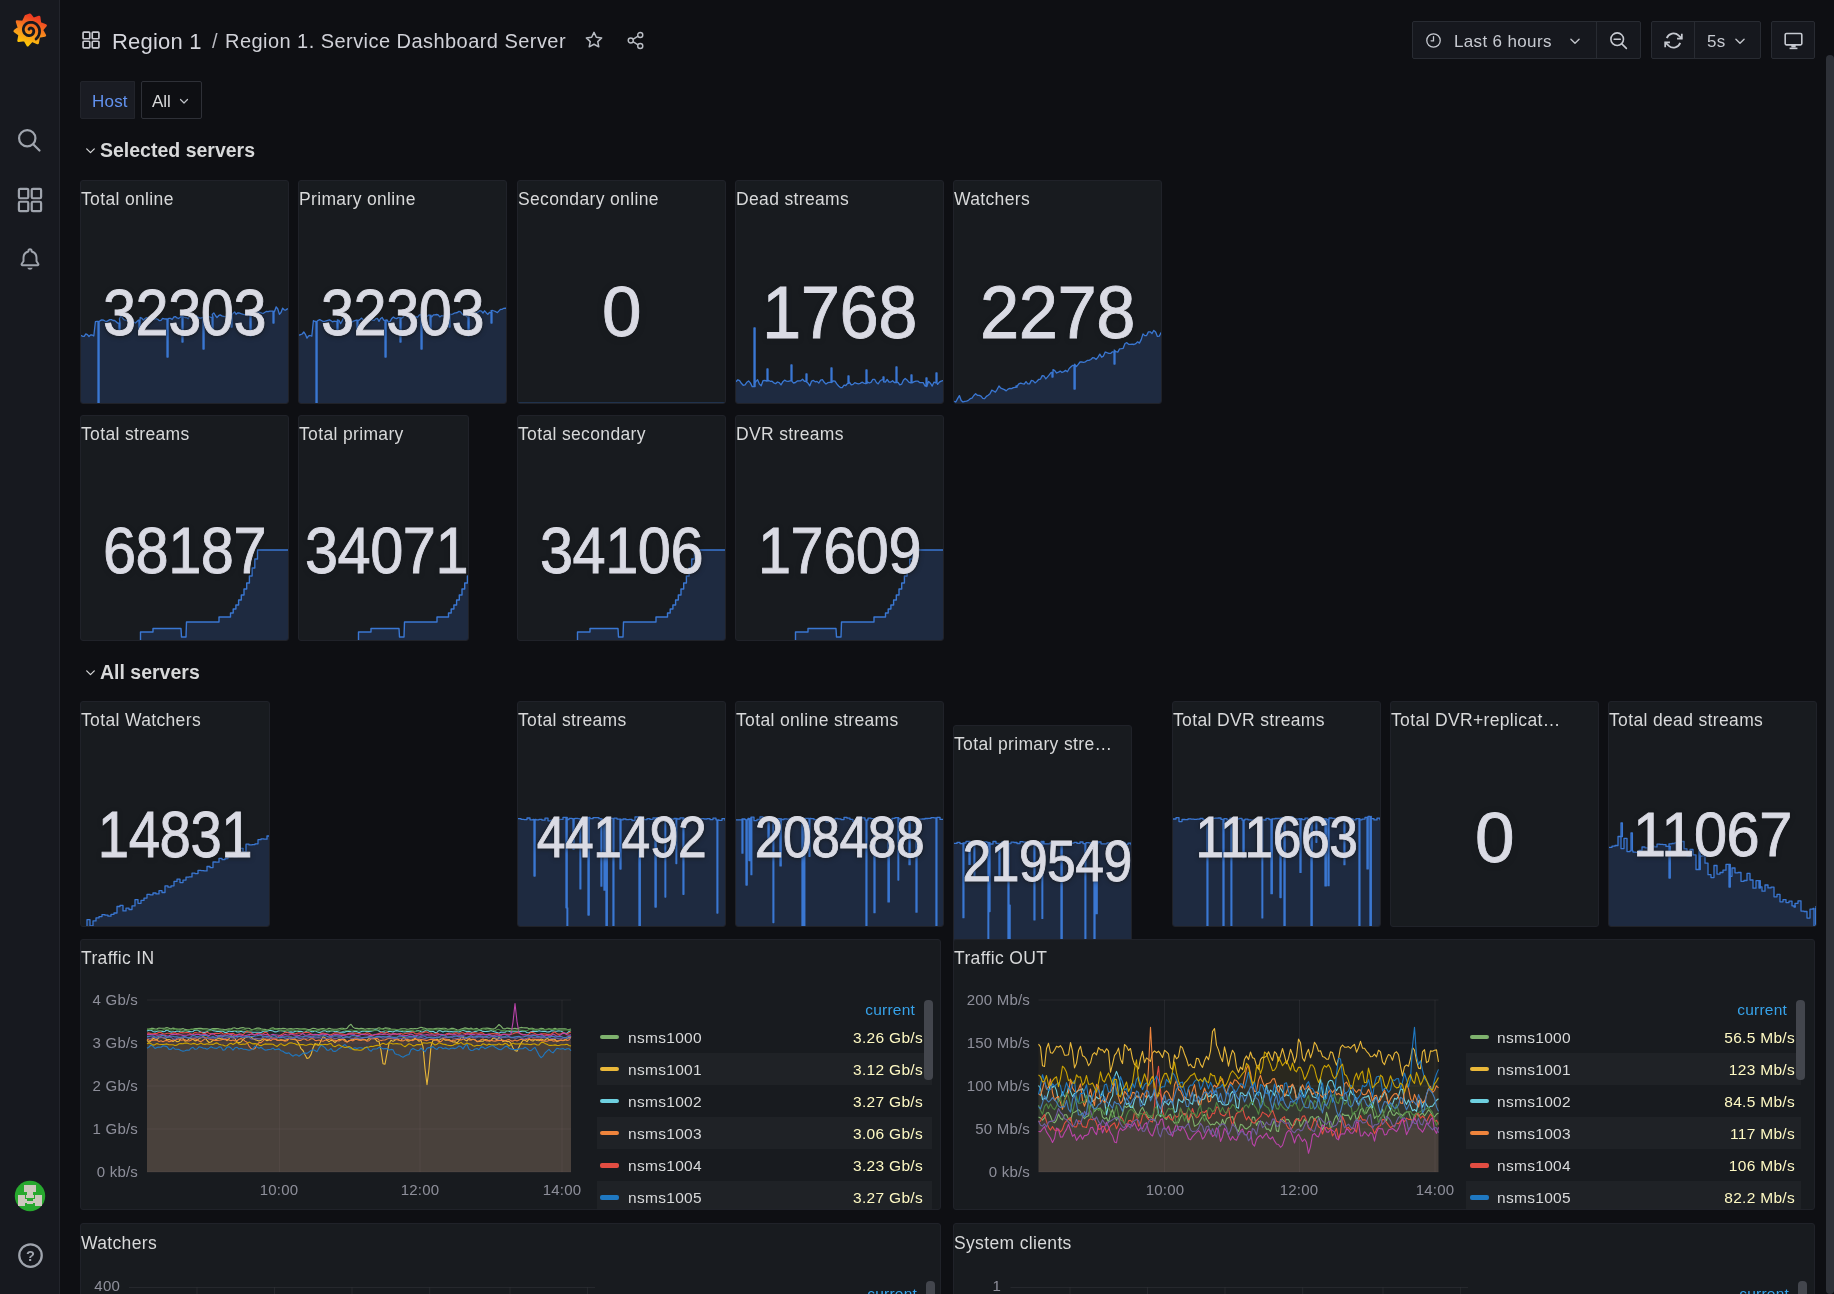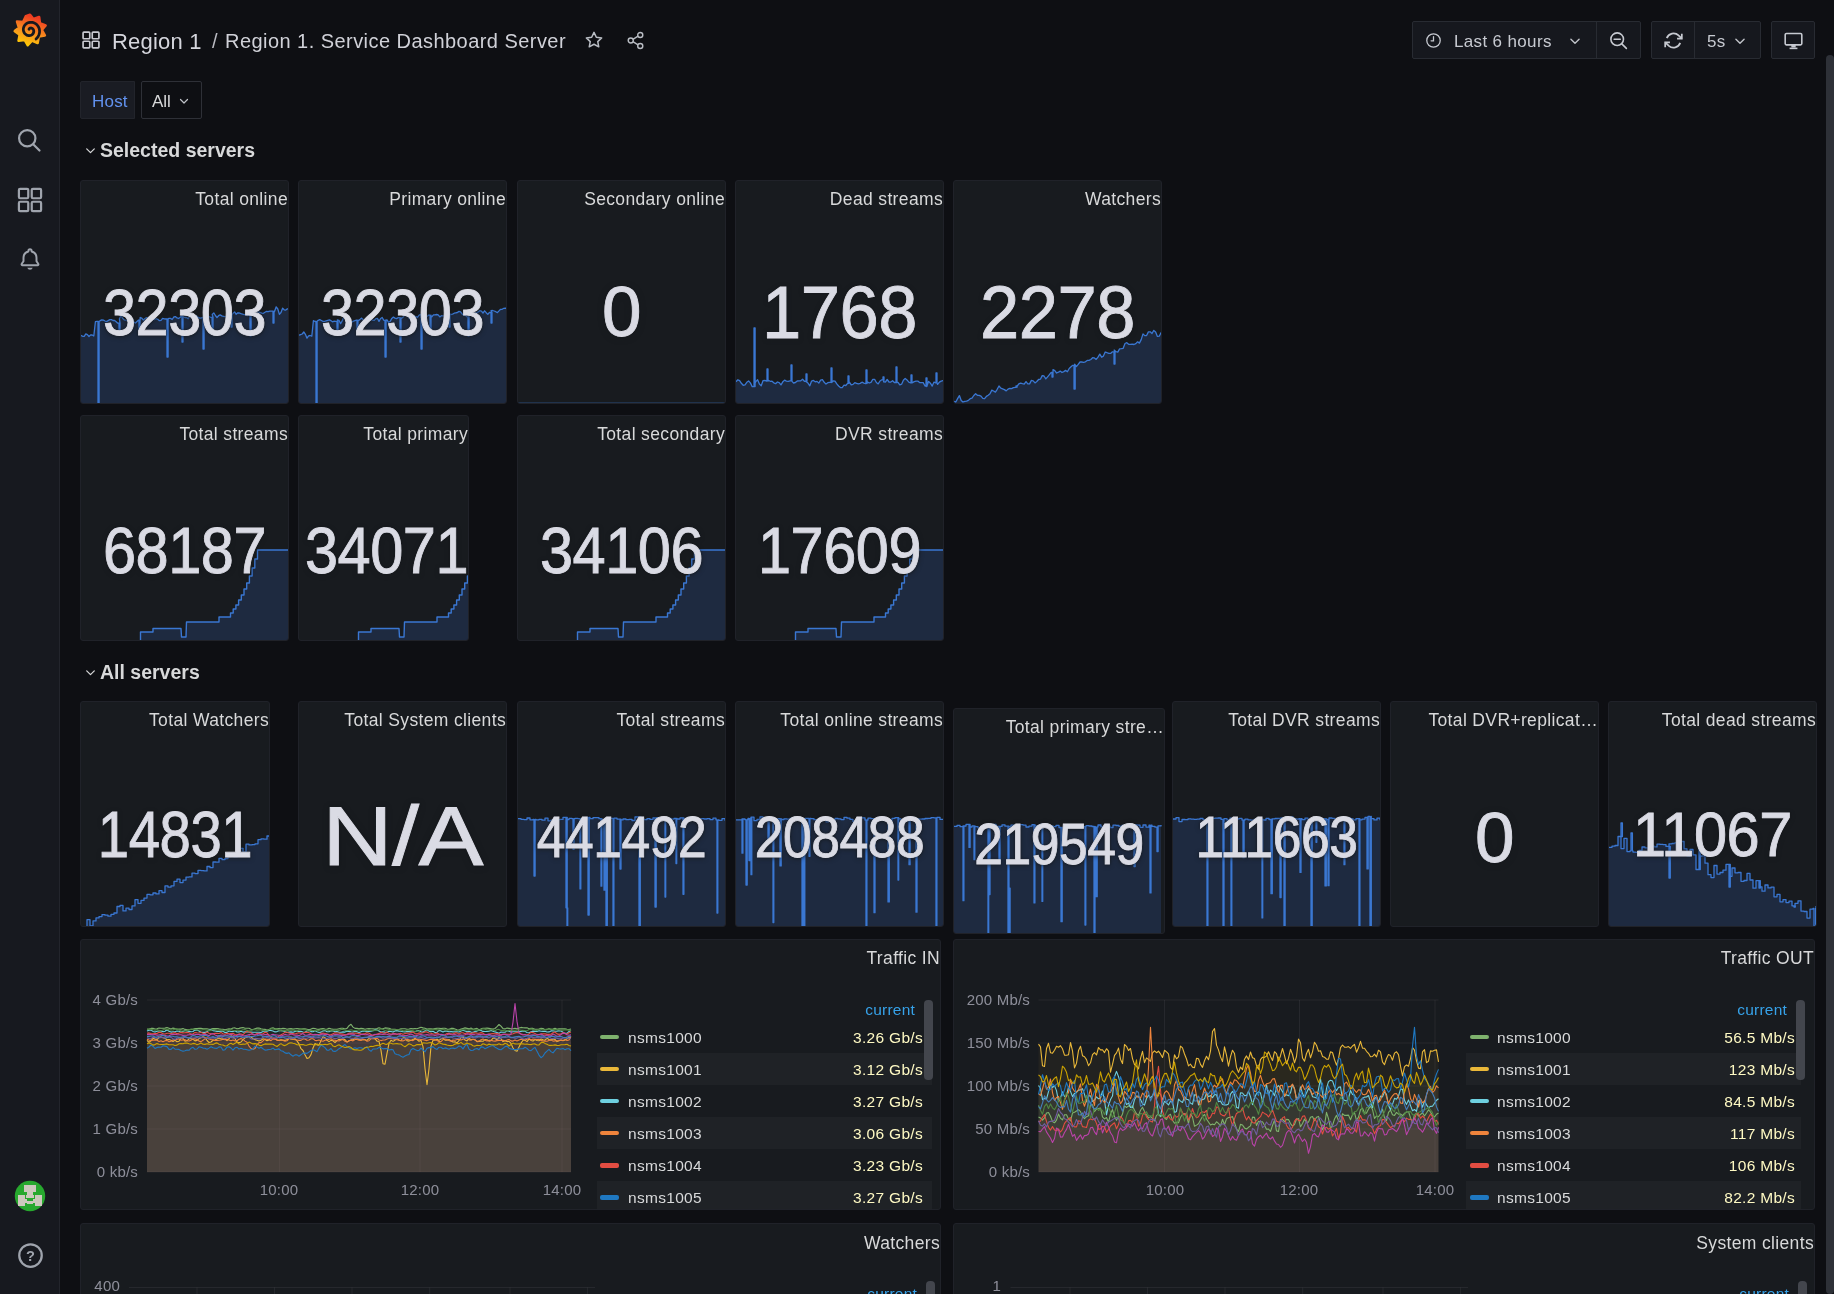--- a/index.html
+++ b/index.html
@@ -1,18 +1,18 @@
 <!DOCTYPE html>
 <html><head><meta charset="utf-8"><style>
 * { margin:0; padding:0; box-sizing:border-box; }
 body { width:1834px; height:1294px; overflow:hidden; background:#0e0f13;
   font-family:"Liberation Sans", sans-serif; -webkit-font-smoothing:antialiased; }
 #page { position:relative; width:1834px; height:1294px; }
 .panel { position:absolute; background:#181b1f; border:1px solid #202229; border-radius:3px; overflow:hidden; }
-.ptitle { position:absolute; left:0; right:0; text-align:right; color:#d8d9da; font-weight:500; line-height:1; letter-spacing:0.35px; white-space:nowrap; }
+.ptitle { position:absolute; left:0; right:0; text-align:left; color:#d8d9da; font-weight:500; line-height:1; letter-spacing:0.35px; white-space:nowrap; }
 .pval { position:absolute; left:0; right:0; text-align:center; color:#dadbe4; font-weight:400; line-height:1; letter-spacing:-0.5px; -webkit-text-stroke:0.9px #dadbe4; text-shadow:0 0 2px rgba(24,27,31,0.9), 0 1px 6px rgba(24,27,31,0.95); }
 .axlbl { position:absolute; color:rgba(204,204,220,0.65); font-size:15px; line-height:1; letter-spacing:0.2px; }
 .leglbl { position:absolute; color:#d8d9da; font-size:15.5px; line-height:1; letter-spacing:0.3px; }
 .legval { position:absolute; color:#fef9c3; font-size:15.5px; line-height:1; text-align:right; letter-spacing:0.3px; }
 .zebra { position:absolute; background:rgba(204,204,220,0.045); }
 .dash { position:absolute; width:19px; height:4.5px; border-radius:2px; }
 .cur { position:absolute; color:#36a2e9; font-weight:400; font-size:15.5px; line-height:1; text-align:right; letter-spacing:0.2px; }
 .secthead { position:absolute; color:#d8d9da; font-weight:700; font-size:19.5px; line-height:1; }
 </style></head><body>
 <div id="page">
@@ -198,42 +198,37 @@
       <div class="pval" style="top:103.2px;font-size:64px;transform:scaleX(0.93)">17609</div>
     </div>
 <div class="panel" style="left:80px;top:701px;width:190px;height:226px">
       <svg width="209" height="226" viewBox="0 0 209 226" style="position:absolute;left:0;top:0">
         <path d="M 0.0,226 L 0.0,224.8 L 3.0,224.8 L 3.0,226.0 L 6.0,226.0 L 6.0,217.7 L 9.0,217.7 L 9.0,224.0 L 12.0,224.0 L 12.0,218.9 L 15.0,218.9 L 15.0,215.9 L 18.0,215.9 L 18.0,214.6 L 21.0,214.6 L 21.0,212.7 L 24.0,212.7 L 24.0,213.2 L 27.0,213.2 L 27.0,214.2 L 30.0,214.2 L 30.0,212.3 L 33.0,212.3 L 33.0,211.0 L 36.0,211.0 L 36.0,204.5 L 39.0,204.5 L 39.0,203.4 L 42.0,203.4 L 42.0,208.9 L 45.0,208.9 L 45.0,206.2 L 48.0,206.2 L 48.0,207.5 L 51.0,207.5 L 51.0,203.9 L 54.0,203.9 L 54.0,197.6 L 57.0,197.6 L 57.0,201.3 L 60.0,201.3 L 60.0,198.4 L 63.0,198.4 L 63.0,196.1 L 66.0,196.1 L 66.0,192.4 L 69.0,192.4 L 69.0,192.8 L 72.0,192.8 L 72.0,191.0 L 75.0,191.0 L 75.0,191.9 L 78.0,191.9 L 78.0,188.7 L 81.0,188.7 L 81.0,190.5 L 84.0,190.5 L 84.0,183.9 L 87.0,183.9 L 87.0,185.2 L 90.0,185.2 L 90.0,183.8 L 93.0,183.8 L 93.0,179.4 L 96.0,179.4 L 96.0,177.2 L 99.0,177.2 L 99.0,180.6 L 102.0,180.6 L 102.0,178.1 L 105.0,178.1 L 105.0,175.1 L 108.0,175.1 L 108.0,174.9 L 111.0,174.9 L 111.0,171.1 L 114.0,171.1 L 114.0,171.6 L 117.0,171.6 L 117.0,168.3 L 120.0,168.3 L 120.0,168.6 L 123.0,168.6 L 123.0,168.9 L 126.0,168.9 L 126.0,164.5 L 129.0,164.5 L 129.0,165.6 L 132.0,165.6 L 132.0,160.0 L 135.0,160.0 L 135.0,160.2 L 138.0,160.2 L 138.0,156.3 L 141.0,156.3 L 141.0,157.6 L 144.0,157.6 L 144.0,156.5 L 147.0,156.5 L 147.0,154.5 L 150.0,154.5 L 150.0,152.8 L 153.0,152.8 L 153.0,154.9 L 156.0,154.9 L 156.0,153.6 L 159.0,153.6 L 159.0,146.3 L 162.0,146.3 L 162.0,150.1 L 165.0,150.1 L 165.0,142.2 L 168.0,142.2 L 168.0,142.9 L 171.0,142.9 L 171.0,142.6 L 174.0,142.6 L 174.0,141.8 L 177.0,141.8 L 177.0,137.7 L 180.0,137.7 L 180.0,136.9 L 183.0,136.9 L 183.0,137.2 L 186.0,137.2 L 186.0,134.0 L 189.0,134.0 L 189.0,132.6 L 192.0,132.6 L 192.0,134.0 L 195.0,134.0 L 195.0,133.1 L 198.0,133.1 L 198.0,129.4 L 201.0,129.4 L 201.0,128.1 L 204.0,128.1 L 204.0,135.0 L 207.0,135.0 L 207.0,158.0 L 207.0,226 Z" fill="#3d71d9" fill-opacity="0.18"></path>
         <polyline points="0.0,224.8 3.0,224.8 3.0,226.0 6.0,226.0 6.0,217.7 9.0,217.7 9.0,224.0 12.0,224.0 12.0,218.9 15.0,218.9 15.0,215.9 18.0,215.9 18.0,214.6 21.0,214.6 21.0,212.7 24.0,212.7 24.0,213.2 27.0,213.2 27.0,214.2 30.0,214.2 30.0,212.3 33.0,212.3 33.0,211.0 36.0,211.0 36.0,204.5 39.0,204.5 39.0,203.4 42.0,203.4 42.0,208.9 45.0,208.9 45.0,206.2 48.0,206.2 48.0,207.5 51.0,207.5 51.0,203.9 54.0,203.9 54.0,197.6 57.0,197.6 57.0,201.3 60.0,201.3 60.0,198.4 63.0,198.4 63.0,196.1 66.0,196.1 66.0,192.4 69.0,192.4 69.0,192.8 72.0,192.8 72.0,191.0 75.0,191.0 75.0,191.9 78.0,191.9 78.0,188.7 81.0,188.7 81.0,190.5 84.0,190.5 84.0,183.9 87.0,183.9 87.0,185.2 90.0,185.2 90.0,183.8 93.0,183.8 93.0,179.4 96.0,179.4 96.0,177.2 99.0,177.2 99.0,180.6 102.0,180.6 102.0,178.1 105.0,178.1 105.0,175.1 108.0,175.1 108.0,174.9 111.0,174.9 111.0,171.1 114.0,171.1 114.0,171.6 117.0,171.6 117.0,168.3 120.0,168.3 120.0,168.6 123.0,168.6 123.0,168.9 126.0,168.9 126.0,164.5 129.0,164.5 129.0,165.6 132.0,165.6 132.0,160.0 135.0,160.0 135.0,160.2 138.0,160.2 138.0,156.3 141.0,156.3 141.0,157.6 144.0,157.6 144.0,156.5 147.0,156.5 147.0,154.5 150.0,154.5 150.0,152.8 153.0,152.8 153.0,154.9 156.0,154.9 156.0,153.6 159.0,153.6 159.0,146.3 162.0,146.3 162.0,150.1 165.0,150.1 165.0,142.2 168.0,142.2 168.0,142.9 171.0,142.9 171.0,142.6 174.0,142.6 174.0,141.8 177.0,141.8 177.0,137.7 180.0,137.7 180.0,136.9 183.0,136.9 183.0,137.2 186.0,137.2 186.0,134.0 189.0,134.0 189.0,132.6 192.0,132.6 192.0,134.0 195.0,134.0 195.0,133.1 198.0,133.1 198.0,129.4 201.0,129.4 201.0,128.1 204.0,128.1 204.0,135.0 207.0,135.0 207.0,158.0" fill="none" stroke="#3a77d2" stroke-width="1.3" stroke-linejoin="round"></polyline>
       </svg>
       <div class="ptitle" style="top:10.1px;font-size:17.5px">Total Watchers</div>
       <div class="pval" style="top:101.2px;font-size:64px;transform:scaleX(0.88)">14831</div>
     </div>
-<div class="panel" style="left:298px;top:701px;width:209px;height:226px">
-      <svg width="209" height="226" viewBox="0 0 209 226" style="position:absolute;left:0;top:0"></svg>
-      <div class="ptitle" style="top:10.1px;font-size:17.5px">Total System clients</div>
-      <div class="pval" style="top:91.6px;font-size:84px;transform:scaleX(1.16)">N/A</div>
-    </div>
 <div class="panel" style="left:517px;top:701px;width:209px;height:226px">
       <svg width="209" height="226" viewBox="0 0 209 226" style="position:absolute;left:0;top:0">
         <path d="M 0.0,226 L 0.0,116.6 L 3.0,116.6 L 3.0,117.3 L 6.0,117.3 L 6.0,117.6 L 9.0,117.6 L 9.0,116.0 L 12.0,116.0 L 12.0,117.8 L 15.0,117.8 L 15.0,117.3 L 16.0,117.3 L 16.0,174.0 L 17.1,174.0 L 17.1,117.3 L 18.0,117.3 L 18.0,117.8 L 21.0,117.8 L 21.0,117.3 L 24.0,117.3 L 24.0,118.2 L 27.0,118.2 L 27.0,116.1 L 30.0,116.1 L 30.0,118.8 L 33.0,118.8 L 33.0,118.2 L 36.0,118.2 L 36.0,116.4 L 39.0,116.4 L 39.0,117.7 L 42.0,117.7 L 42.0,117.4 L 45.0,117.4 L 45.0,115.3 L 48.0,115.3 L 48.0,205.8 L 49.0,205.8 L 49.0,225.0 L 49.7,225.0 L 49.7,205.8 L 49.2,205.8 L 49.2,115.3 L 48.0,115.3 L 48.0,117.6 L 51.0,117.6 L 51.0,116.4 L 54.0,116.4 L 54.0,116.7 L 55.0,116.7 L 55.0,147.3 L 56.1,147.3 L 56.1,116.7 L 57.0,116.7 L 57.0,116.4 L 60.0,116.4 L 60.0,116.6 L 62.0,116.6 L 62.0,186.9 L 62.8,186.9 L 62.8,116.6 L 63.0,116.6 L 63.0,117.1 L 66.0,117.1 L 66.0,117.1 L 69.0,117.1 L 69.0,115.4 L 70.0,115.4 L 70.0,213.1 L 71.2,213.1 L 71.2,115.4 L 72.0,115.4 L 72.0,116.7 L 75.0,116.7 L 75.0,115.7 L 78.0,115.7 L 78.0,115.7 L 81.0,115.7 L 81.0,116.7 L 83.0,116.7 L 83.0,184.2 L 83.8,184.2 L 83.8,116.7 L 84.0,116.7 L 84.0,117.9 L 86.0,117.9 L 86.0,188.2 L 87.3,188.2 L 87.3,117.9 L 87.0,117.9 L 87.0,117.6 L 88.0,117.6 L 88.0,225.0 L 89.3,225.0 L 89.3,117.6 L 90.0,117.6 L 90.0,116.4 L 93.0,116.4 L 93.0,116.3 L 95.0,116.3 L 95.0,225.0 L 95.9,225.0 L 95.9,116.3 L 96.0,116.3 L 96.0,116.2 L 99.0,116.2 L 99.0,117.1 L 102.0,117.1 L 102.0,167.0 L 103.0,167.0 L 103.0,117.1 L 102.0,117.1 L 102.0,117.9 L 105.0,117.9 L 105.0,117.0 L 108.0,117.0 L 108.0,117.7 L 111.0,117.7 L 111.0,117.3 L 114.0,117.3 L 114.0,118.5 L 117.0,118.5 L 117.0,115.0 L 120.0,115.0 L 120.0,114.9 L 121.0,114.9 L 121.0,225.0 L 122.3,225.0 L 122.3,114.9 L 123.0,114.9 L 123.0,116.8 L 126.0,116.8 L 126.0,117.6 L 129.0,117.6 L 129.0,116.6 L 132.0,116.6 L 132.0,117.4 L 135.0,117.4 L 135.0,115.8 L 137.0,115.8 L 137.0,205.1 L 138.2,205.1 L 138.2,115.8 L 138.0,115.8 L 138.0,115.7 L 141.0,115.7 L 141.0,116.3 L 144.0,116.3 L 144.0,117.8 L 147.0,117.8 L 147.0,195.0 L 147.7,195.0 L 147.7,117.8 L 147.0,117.8 L 147.0,117.7 L 150.0,117.7 L 150.0,116.3 L 153.0,116.3 L 153.0,117.2 L 156.0,117.2 L 156.0,116.4 L 158.0,116.4 L 158.0,161.6 L 158.7,161.6 L 158.7,116.4 L 159.0,116.4 L 159.0,117.0 L 162.0,117.0 L 162.0,115.9 L 165.0,115.9 L 165.0,192.3 L 165.9,192.3 L 165.9,115.9 L 165.0,115.9 L 165.0,117.0 L 168.0,117.0 L 168.0,116.3 L 171.0,116.3 L 171.0,117.0 L 174.0,117.0 L 174.0,116.3 L 177.0,116.3 L 177.0,116.2 L 180.0,116.2 L 180.0,117.1 L 183.0,117.1 L 183.0,116.7 L 186.0,116.7 L 186.0,117.0 L 189.0,117.0 L 189.0,116.6 L 192.0,116.6 L 192.0,117.6 L 195.0,117.6 L 195.0,116.2 L 198.0,116.2 L 198.0,117.8 L 199.0,117.8 L 199.0,211.1 L 199.8,211.1 L 199.8,117.8 L 201.0,117.8 L 201.0,118.3 L 204.0,118.3 L 204.0,116.7 L 207.0,116.7 L 207.0,118.7 L 207.0,226 Z" fill="#3d71d9" fill-opacity="0.18"></path>
         <polyline points="0.0,116.6 3.0,116.6 3.0,117.3 6.0,117.3 6.0,117.6 9.0,117.6 9.0,116.0 12.0,116.0 12.0,117.8 15.0,117.8 15.0,117.3 16.0,117.3 16.0,174.0 17.1,174.0 17.1,117.3 18.0,117.3 18.0,117.8 21.0,117.8 21.0,117.3 24.0,117.3 24.0,118.2 27.0,118.2 27.0,116.1 30.0,116.1 30.0,118.8 33.0,118.8 33.0,118.2 36.0,118.2 36.0,116.4 39.0,116.4 39.0,117.7 42.0,117.7 42.0,117.4 45.0,117.4 45.0,115.3 48.0,115.3 48.0,205.8 49.0,205.8 49.0,225.0 49.7,225.0 49.7,205.8 49.2,205.8 49.2,115.3 48.0,115.3 48.0,117.6 51.0,117.6 51.0,116.4 54.0,116.4 54.0,116.7 55.0,116.7 55.0,147.3 56.1,147.3 56.1,116.7 57.0,116.7 57.0,116.4 60.0,116.4 60.0,116.6 62.0,116.6 62.0,186.9 62.8,186.9 62.8,116.6 63.0,116.6 63.0,117.1 66.0,117.1 66.0,117.1 69.0,117.1 69.0,115.4 70.0,115.4 70.0,213.1 71.2,213.1 71.2,115.4 72.0,115.4 72.0,116.7 75.0,116.7 75.0,115.7 78.0,115.7 78.0,115.7 81.0,115.7 81.0,116.7 83.0,116.7 83.0,184.2 83.8,184.2 83.8,116.7 84.0,116.7 84.0,117.9 86.0,117.9 86.0,188.2 87.3,188.2 87.3,117.9 87.0,117.9 87.0,117.6 88.0,117.6 88.0,225.0 89.3,225.0 89.3,117.6 90.0,117.6 90.0,116.4 93.0,116.4 93.0,116.3 95.0,116.3 95.0,225.0 95.9,225.0 95.9,116.3 96.0,116.3 96.0,116.2 99.0,116.2 99.0,117.1 102.0,117.1 102.0,167.0 103.0,167.0 103.0,117.1 102.0,117.1 102.0,117.9 105.0,117.9 105.0,117.0 108.0,117.0 108.0,117.7 111.0,117.7 111.0,117.3 114.0,117.3 114.0,118.5 117.0,118.5 117.0,115.0 120.0,115.0 120.0,114.9 121.0,114.9 121.0,225.0 122.3,225.0 122.3,114.9 123.0,114.9 123.0,116.8 126.0,116.8 126.0,117.6 129.0,117.6 129.0,116.6 132.0,116.6 132.0,117.4 135.0,117.4 135.0,115.8 137.0,115.8 137.0,205.1 138.2,205.1 138.2,115.8 138.0,115.8 138.0,115.7 141.0,115.7 141.0,116.3 144.0,116.3 144.0,117.8 147.0,117.8 147.0,195.0 147.7,195.0 147.7,117.8 147.0,117.8 147.0,117.7 150.0,117.7 150.0,116.3 153.0,116.3 153.0,117.2 156.0,117.2 156.0,116.4 158.0,116.4 158.0,161.6 158.7,161.6 158.7,116.4 159.0,116.4 159.0,117.0 162.0,117.0 162.0,115.9 165.0,115.9 165.0,192.3 165.9,192.3 165.9,115.9 165.0,115.9 165.0,117.0 168.0,117.0 168.0,116.3 171.0,116.3 171.0,117.0 174.0,117.0 174.0,116.3 177.0,116.3 177.0,116.2 180.0,116.2 180.0,117.1 183.0,117.1 183.0,116.7 186.0,116.7 186.0,117.0 189.0,117.0 189.0,116.6 192.0,116.6 192.0,117.6 195.0,117.6 195.0,116.2 198.0,116.2 198.0,117.8 199.0,117.8 199.0,211.1 199.8,211.1 199.8,117.8 201.0,117.8 201.0,118.3 204.0,118.3 204.0,116.7 207.0,116.7 207.0,118.7" fill="none" stroke="#3a77d2" stroke-width="1.3" stroke-linejoin="round"></polyline>
       </svg>
       <div class="ptitle" style="top:10.1px;font-size:17.5px">Total streams</div>
       <div class="pval" style="top:106.6px;font-size:57px;transform:scaleX(0.905)">441492</div>
     </div>
 <div class="panel" style="left:735px;top:701px;width:209px;height:226px">
       <svg width="209" height="226" viewBox="0 0 209 226" style="position:absolute;left:0;top:0">
         <path d="M 0.0,226 L 0.0,117.9 L 3.0,117.9 L 3.0,117.8 L 6.0,117.8 L 6.0,151.2 L 6.9,151.2 L 6.9,117.8 L 6.0,117.8 L 6.0,117.0 L 9.0,117.0 L 9.0,117.7 L 10.0,117.7 L 10.0,183.1 L 11.2,183.1 L 11.2,117.7 L 12.0,117.7 L 12.0,116.3 L 13.0,116.3 L 13.0,158.6 L 14.1,158.6 L 14.1,116.3 L 15.0,116.3 L 15.0,172.7 L 15.8,172.7 L 15.8,116.3 L 15.0,116.3 L 15.0,115.2 L 18.0,115.2 L 18.0,118.7 L 21.0,118.7 L 21.0,117.5 L 24.0,117.5 L 24.0,114.9 L 27.0,114.9 L 27.0,115.9 L 30.0,115.9 L 30.0,116.4 L 32.0,116.4 L 32.0,140.6 L 33.2,140.6 L 33.2,116.4 L 33.0,116.4 L 33.0,117.3 L 36.0,117.3 L 36.0,118.3 L 37.0,118.3 L 37.0,220.6 L 37.8,220.6 L 37.8,118.3 L 39.0,118.3 L 39.0,117.3 L 42.0,117.3 L 42.0,116.6 L 44.0,116.6 L 44.0,163.9 L 45.2,163.9 L 45.2,116.6 L 45.0,116.6 L 45.0,117.5 L 48.0,117.5 L 48.0,116.8 L 51.0,116.8 L 51.0,117.2 L 54.0,117.2 L 54.0,116.3 L 57.0,116.3 L 57.0,115.8 L 60.0,115.8 L 60.0,118.3 L 63.0,118.3 L 63.0,116.7 L 66.0,116.7 L 66.0,225.0 L 66.7,225.0 L 66.7,116.7 L 66.0,116.7 L 66.0,117.1 L 68.0,117.1 L 68.0,225.0 L 68.8,225.0 L 68.8,117.1 L 69.0,117.1 L 69.0,116.4 L 72.0,116.4 L 72.0,116.5 L 73.0,116.5 L 73.0,154.3 L 73.9,154.3 L 73.9,116.5 L 75.0,116.5 L 75.0,116.6 L 78.0,116.6 L 78.0,117.7 L 81.0,117.7 L 81.0,118.2 L 84.0,118.2 L 84.0,117.5 L 87.0,117.5 L 87.0,116.4 L 90.0,116.4 L 90.0,119.8 L 93.0,119.8 L 93.0,117.8 L 96.0,117.8 L 96.0,117.9 L 99.0,117.9 L 99.0,116.5 L 102.0,116.5 L 102.0,116.8 L 105.0,116.8 L 105.0,117.6 L 108.0,117.6 L 108.0,115.3 L 111.0,115.3 L 111.0,116.2 L 114.0,116.2 L 114.0,117.4 L 117.0,117.4 L 117.0,119.4 L 120.0,119.4 L 120.0,117.4 L 123.0,117.4 L 123.0,116.0 L 126.0,116.0 L 126.0,115.8 L 129.0,115.8 L 129.0,118.0 L 130.0,118.0 L 130.0,225.0 L 130.9,225.0 L 130.9,118.0 L 132.0,118.0 L 132.0,116.2 L 135.0,116.2 L 135.0,116.7 L 138.0,116.7 L 138.0,210.7 L 139.0,210.7 L 139.0,116.7 L 138.0,116.7 L 138.0,119.0 L 141.0,119.0 L 141.0,117.1 L 144.0,117.1 L 144.0,116.6 L 147.0,116.6 L 147.0,116.2 L 150.0,116.2 L 150.0,118.3 L 152.0,118.3 L 152.0,199.9 L 153.3,199.9 L 153.3,118.3 L 153.0,118.3 L 153.0,118.3 L 156.0,118.3 L 156.0,116.3 L 159.0,116.3 L 159.0,115.6 L 162.0,115.6 L 162.0,178.1 L 162.7,178.1 L 162.7,115.6 L 162.0,115.6 L 162.0,116.9 L 165.0,116.9 L 165.0,118.4 L 168.0,118.4 L 168.0,117.5 L 171.0,117.5 L 171.0,115.8 L 173.0,115.8 L 173.0,162.7 L 174.1,162.7 L 174.1,115.8 L 174.0,115.8 L 174.0,117.3 L 177.0,117.3 L 177.0,117.8 L 180.0,117.8 L 180.0,210.2 L 181.0,210.2 L 181.0,117.8 L 180.0,117.8 L 180.0,117.0 L 183.0,117.0 L 183.0,117.2 L 186.0,117.2 L 186.0,117.0 L 189.0,117.0 L 189.0,116.5 L 192.0,116.5 L 192.0,116.3 L 195.0,116.3 L 195.0,115.6 L 198.0,115.6 L 198.0,115.8 L 200.0,115.8 L 200.0,225.0 L 200.9,225.0 L 200.9,115.8 L 201.0,115.8 L 201.0,115.3 L 204.0,115.3 L 204.0,117.4 L 207.0,117.4 L 207.0,117.5 L 207.0,226 Z" fill="#3d71d9" fill-opacity="0.18"></path>
         <polyline points="0.0,117.9 3.0,117.9 3.0,117.8 6.0,117.8 6.0,151.2 6.9,151.2 6.9,117.8 6.0,117.8 6.0,117.0 9.0,117.0 9.0,117.7 10.0,117.7 10.0,183.1 11.2,183.1 11.2,117.7 12.0,117.7 12.0,116.3 13.0,116.3 13.0,158.6 14.1,158.6 14.1,116.3 15.0,116.3 15.0,172.7 15.8,172.7 15.8,116.3 15.0,116.3 15.0,115.2 18.0,115.2 18.0,118.7 21.0,118.7 21.0,117.5 24.0,117.5 24.0,114.9 27.0,114.9 27.0,115.9 30.0,115.9 30.0,116.4 32.0,116.4 32.0,140.6 33.2,140.6 33.2,116.4 33.0,116.4 33.0,117.3 36.0,117.3 36.0,118.3 37.0,118.3 37.0,220.6 37.8,220.6 37.8,118.3 39.0,118.3 39.0,117.3 42.0,117.3 42.0,116.6 44.0,116.6 44.0,163.9 45.2,163.9 45.2,116.6 45.0,116.6 45.0,117.5 48.0,117.5 48.0,116.8 51.0,116.8 51.0,117.2 54.0,117.2 54.0,116.3 57.0,116.3 57.0,115.8 60.0,115.8 60.0,118.3 63.0,118.3 63.0,116.7 66.0,116.7 66.0,225.0 66.7,225.0 66.7,116.7 66.0,116.7 66.0,117.1 68.0,117.1 68.0,225.0 68.8,225.0 68.8,117.1 69.0,117.1 69.0,116.4 72.0,116.4 72.0,116.5 73.0,116.5 73.0,154.3 73.9,154.3 73.9,116.5 75.0,116.5 75.0,116.6 78.0,116.6 78.0,117.7 81.0,117.7 81.0,118.2 84.0,118.2 84.0,117.5 87.0,117.5 87.0,116.4 90.0,116.4 90.0,119.8 93.0,119.8 93.0,117.8 96.0,117.8 96.0,117.9 99.0,117.9 99.0,116.5 102.0,116.5 102.0,116.8 105.0,116.8 105.0,117.6 108.0,117.6 108.0,115.3 111.0,115.3 111.0,116.2 114.0,116.2 114.0,117.4 117.0,117.4 117.0,119.4 120.0,119.4 120.0,117.4 123.0,117.4 123.0,116.0 126.0,116.0 126.0,115.8 129.0,115.8 129.0,118.0 130.0,118.0 130.0,225.0 130.9,225.0 130.9,118.0 132.0,118.0 132.0,116.2 135.0,116.2 135.0,116.7 138.0,116.7 138.0,210.7 139.0,210.7 139.0,116.7 138.0,116.7 138.0,119.0 141.0,119.0 141.0,117.1 144.0,117.1 144.0,116.6 147.0,116.6 147.0,116.2 150.0,116.2 150.0,118.3 152.0,118.3 152.0,199.9 153.3,199.9 153.3,118.3 153.0,118.3 153.0,118.3 156.0,118.3 156.0,116.3 159.0,116.3 159.0,115.6 162.0,115.6 162.0,178.1 162.7,178.1 162.7,115.6 162.0,115.6 162.0,116.9 165.0,116.9 165.0,118.4 168.0,118.4 168.0,117.5 171.0,117.5 171.0,115.8 173.0,115.8 173.0,162.7 174.1,162.7 174.1,115.8 174.0,115.8 174.0,117.3 177.0,117.3 177.0,117.8 180.0,117.8 180.0,210.2 181.0,210.2 181.0,117.8 180.0,117.8 180.0,117.0 183.0,117.0 183.0,117.2 186.0,117.2 186.0,117.0 189.0,117.0 189.0,116.5 192.0,116.5 192.0,116.3 195.0,116.3 195.0,115.6 198.0,115.6 198.0,115.8 200.0,115.8 200.0,225.0 200.9,225.0 200.9,115.8 201.0,115.8 201.0,115.3 204.0,115.3 204.0,117.4 207.0,117.4 207.0,117.5" fill="none" stroke="#3a77d2" stroke-width="1.3" stroke-linejoin="round"></polyline>
       </svg>
       <div class="ptitle" style="top:10.1px;font-size:17.5px">Total online streams</div>
       <div class="pval" style="top:106.6px;font-size:57px;transform:scaleX(0.905)">208488</div>
     </div>
-<div class="panel" style="left:953px;top:708px;width:212px;height:226px">
+<div class="panel" style="left:953px;top:725px;width:179px;height:226px">
       <svg width="209" height="226" viewBox="0 0 209 226" style="position:absolute;left:0;top:0">
         <path d="M 0.0,226 L 0.0,117.4 L 3.0,117.4 L 3.0,116.4 L 6.0,116.4 L 6.0,117.6 L 9.0,117.6 L 9.0,191.7 L 9.9,191.7 L 9.9,117.6 L 9.0,117.6 L 9.0,117.0 L 12.0,117.0 L 12.0,115.4 L 15.0,115.4 L 15.0,138.4 L 16.1,138.4 L 16.1,115.4 L 15.0,115.4 L 15.0,118.0 L 18.0,118.0 L 18.0,116.9 L 20.0,116.9 L 20.0,150.7 L 20.8,150.7 L 20.8,116.9 L 21.0,116.9 L 21.0,117.6 L 24.0,117.6 L 24.0,118.8 L 27.0,118.8 L 27.0,117.3 L 30.0,117.3 L 30.0,115.9 L 33.0,115.9 L 33.0,116.3 L 34.0,116.3 L 34.0,225.0 L 34.7,225.0 L 34.7,116.3 L 35.0,116.3 L 35.0,185.5 L 36.0,185.5 L 36.0,116.3 L 36.0,116.3 L 36.0,118.0 L 39.0,118.0 L 39.0,115.5 L 42.0,115.5 L 42.0,117.3 L 45.0,117.3 L 45.0,153.0 L 46.0,153.0 L 46.0,117.3 L 45.0,117.3 L 45.0,117.4 L 48.0,117.4 L 48.0,115.8 L 51.0,115.8 L 51.0,117.2 L 54.0,117.2 L 54.0,225.0 L 55.0,225.0 L 55.0,179.1 L 56.1,179.1 L 56.1,225.0 L 55.0,225.0 L 55.0,117.2 L 54.0,117.2 L 54.0,117.6 L 57.0,117.6 L 57.0,116.2 L 60.0,116.2 L 60.0,116.5 L 63.0,116.5 L 63.0,117.5 L 66.0,117.5 L 66.0,115.7 L 69.0,115.7 L 69.0,116.1 L 72.0,116.1 L 72.0,118.0 L 75.0,118.0 L 75.0,117.1 L 78.0,117.1 L 78.0,115.6 L 80.0,115.6 L 80.0,193.9 L 80.9,193.9 L 80.9,115.6 L 81.0,115.6 L 81.0,117.0 L 84.0,117.0 L 84.0,118.9 L 87.0,118.9 L 87.0,115.5 L 88.0,115.5 L 88.0,192.4 L 88.7,192.4 L 88.7,115.5 L 90.0,115.5 L 90.0,117.8 L 93.0,117.8 L 93.0,117.8 L 96.0,117.8 L 96.0,116.8 L 99.0,116.8 L 99.0,117.6 L 102.0,117.6 L 102.0,116.3 L 105.0,116.3 L 105.0,118.5 L 107.0,118.5 L 107.0,212.7 L 108.2,212.7 L 108.2,118.5 L 108.0,118.5 L 108.0,118.7 L 111.0,118.7 L 111.0,116.1 L 114.0,116.1 L 114.0,116.8 L 117.0,116.8 L 117.0,117.1 L 120.0,117.1 L 120.0,116.4 L 123.0,116.4 L 123.0,117.4 L 126.0,117.4 L 126.0,116.0 L 129.0,116.0 L 129.0,117.6 L 131.0,117.6 L 131.0,216.1 L 131.8,216.1 L 131.8,117.6 L 132.0,117.6 L 132.0,116.7 L 135.0,116.7 L 135.0,117.0 L 138.0,117.0 L 138.0,117.5 L 140.0,117.5 L 140.0,225.0 L 141.0,225.0 L 141.0,117.5 L 141.0,117.5 L 141.0,117.9 L 142.0,117.9 L 142.0,187.7 L 143.2,187.7 L 143.2,117.9 L 144.0,117.9 L 144.0,116.0 L 147.0,116.0 L 147.0,117.8 L 150.0,117.8 L 150.0,117.9 L 153.0,117.9 L 153.0,116.9 L 156.0,116.9 L 156.0,118.5 L 159.0,118.5 L 159.0,116.2 L 162.0,116.2 L 162.0,116.5 L 165.0,116.5 L 165.0,117.4 L 168.0,117.4 L 168.0,116.3 L 171.0,116.3 L 171.0,118.4 L 174.0,118.4 L 174.0,117.2 L 177.0,117.2 L 177.0,118.7 L 180.0,118.7 L 180.0,157.6 L 181.2,157.6 L 181.2,118.7 L 180.0,118.7 L 180.0,115.9 L 183.0,115.9 L 183.0,116.1 L 186.0,116.1 L 186.0,118.3 L 189.0,118.3 L 189.0,116.0 L 192.0,116.0 L 192.0,118.1 L 195.0,118.1 L 195.0,116.2 L 196.0,116.2 L 196.0,183.9 L 197.0,183.9 L 197.0,116.2 L 198.0,116.2 L 198.0,117.3 L 201.0,117.3 L 201.0,118.2 L 203.0,118.2 L 203.0,142.5 L 204.1,142.5 L 204.1,118.2 L 204.0,118.2 L 204.0,116.9 L 207.0,116.9 L 207.0,115.9 L 207.0,226 Z" fill="#3d71d9" fill-opacity="0.18"></path>
         <polyline points="0.0,117.4 3.0,117.4 3.0,116.4 6.0,116.4 6.0,117.6 9.0,117.6 9.0,191.7 9.9,191.7 9.9,117.6 9.0,117.6 9.0,117.0 12.0,117.0 12.0,115.4 15.0,115.4 15.0,138.4 16.1,138.4 16.1,115.4 15.0,115.4 15.0,118.0 18.0,118.0 18.0,116.9 20.0,116.9 20.0,150.7 20.8,150.7 20.8,116.9 21.0,116.9 21.0,117.6 24.0,117.6 24.0,118.8 27.0,118.8 27.0,117.3 30.0,117.3 30.0,115.9 33.0,115.9 33.0,116.3 34.0,116.3 34.0,225.0 34.7,225.0 34.7,116.3 35.0,116.3 35.0,185.5 36.0,185.5 36.0,116.3 36.0,116.3 36.0,118.0 39.0,118.0 39.0,115.5 42.0,115.5 42.0,117.3 45.0,117.3 45.0,153.0 46.0,153.0 46.0,117.3 45.0,117.3 45.0,117.4 48.0,117.4 48.0,115.8 51.0,115.8 51.0,117.2 54.0,117.2 54.0,225.0 55.0,225.0 55.0,179.1 56.1,179.1 56.1,225.0 55.0,225.0 55.0,117.2 54.0,117.2 54.0,117.6 57.0,117.6 57.0,116.2 60.0,116.2 60.0,116.5 63.0,116.5 63.0,117.5 66.0,117.5 66.0,115.7 69.0,115.7 69.0,116.1 72.0,116.1 72.0,118.0 75.0,118.0 75.0,117.1 78.0,117.1 78.0,115.6 80.0,115.6 80.0,193.9 80.9,193.9 80.9,115.6 81.0,115.6 81.0,117.0 84.0,117.0 84.0,118.9 87.0,118.9 87.0,115.5 88.0,115.5 88.0,192.4 88.7,192.4 88.7,115.5 90.0,115.5 90.0,117.8 93.0,117.8 93.0,117.8 96.0,117.8 96.0,116.8 99.0,116.8 99.0,117.6 102.0,117.6 102.0,116.3 105.0,116.3 105.0,118.5 107.0,118.5 107.0,212.7 108.2,212.7 108.2,118.5 108.0,118.5 108.0,118.7 111.0,118.7 111.0,116.1 114.0,116.1 114.0,116.8 117.0,116.8 117.0,117.1 120.0,117.1 120.0,116.4 123.0,116.4 123.0,117.4 126.0,117.4 126.0,116.0 129.0,116.0 129.0,117.6 131.0,117.6 131.0,216.1 131.8,216.1 131.8,117.6 132.0,117.6 132.0,116.7 135.0,116.7 135.0,117.0 138.0,117.0 138.0,117.5 140.0,117.5 140.0,225.0 141.0,225.0 141.0,117.5 141.0,117.5 141.0,117.9 142.0,117.9 142.0,187.7 143.2,187.7 143.2,117.9 144.0,117.9 144.0,116.0 147.0,116.0 147.0,117.8 150.0,117.8 150.0,117.9 153.0,117.9 153.0,116.9 156.0,116.9 156.0,118.5 159.0,118.5 159.0,116.2 162.0,116.2 162.0,116.5 165.0,116.5 165.0,117.4 168.0,117.4 168.0,116.3 171.0,116.3 171.0,118.4 174.0,118.4 174.0,117.2 177.0,117.2 177.0,118.7 180.0,118.7 180.0,157.6 181.2,157.6 181.2,118.7 180.0,118.7 180.0,115.9 183.0,115.9 183.0,116.1 186.0,116.1 186.0,118.3 189.0,118.3 189.0,116.0 192.0,116.0 192.0,118.1 195.0,118.1 195.0,116.2 196.0,116.2 196.0,183.9 197.0,183.9 197.0,116.2 198.0,116.2 198.0,117.3 201.0,117.3 201.0,118.2 203.0,118.2 203.0,142.5 204.1,142.5 204.1,118.2 204.0,118.2 204.0,116.9 207.0,116.9 207.0,115.9" fill="none" stroke="#3a77d2" stroke-width="1.3" stroke-linejoin="round"></polyline>
       </svg>
       <div class="ptitle" style="top:10.1px;font-size:17.5px">Total primary stre…</div>
       <div class="pval" style="top:106.6px;font-size:57px;transform:scaleX(0.905)">219549</div>
     </div>
 <div class="panel" style="left:1172px;top:701px;width:209px;height:226px">
       <svg width="209" height="226" viewBox="0 0 209 226" style="position:absolute;left:0;top:0">
         <path d="M 0.0,226 L 0.0,117.0 L 3.0,117.0 L 3.0,115.7 L 6.0,115.7 L 6.0,119.6 L 9.0,119.6 L 9.0,117.5 L 12.0,117.5 L 12.0,117.6 L 15.0,117.6 L 15.0,116.8 L 18.0,116.8 L 18.0,117.1 L 21.0,117.1 L 21.0,117.3 L 24.0,117.3 L 24.0,117.2 L 27.0,117.2 L 27.0,116.4 L 30.0,116.4 L 30.0,117.6 L 33.0,117.6 L 33.0,117.5 L 34.0,117.5 L 34.0,225.0 L 34.9,225.0 L 34.9,117.5 L 36.0,117.5 L 36.0,116.9 L 39.0,116.9 L 39.0,116.3 L 42.0,116.3 L 42.0,116.1 L 45.0,116.1 L 45.0,116.0 L 48.0,116.0 L 48.0,117.3 L 50.0,117.3 L 50.0,225.0 L 51.0,225.0 L 51.0,117.3 L 51.0,117.3 L 51.0,116.6 L 54.0,116.6 L 54.0,117.9 L 57.0,117.9 L 57.0,116.1 L 58.0,116.1 L 58.0,225.0 L 58.8,225.0 L 58.8,116.1 L 60.0,116.1 L 60.0,117.7 L 63.0,117.7 L 63.0,117.0 L 66.0,117.0 L 66.0,116.4 L 69.0,116.4 L 69.0,118.0 L 70.0,118.0 L 70.0,155.7 L 71.1,155.7 L 71.1,118.0 L 72.0,118.0 L 72.0,117.2 L 75.0,117.2 L 75.0,117.8 L 78.0,117.8 L 78.0,118.1 L 81.0,118.1 L 81.0,117.5 L 84.0,117.5 L 84.0,116.5 L 87.0,116.5 L 87.0,117.2 L 89.0,117.2 L 89.0,215.9 L 89.7,215.9 L 89.7,117.2 L 90.0,117.2 L 90.0,118.0 L 93.0,118.0 L 93.0,116.4 L 96.0,116.4 L 96.0,117.5 L 98.0,117.5 L 98.0,191.7 L 99.3,191.7 L 99.3,117.5 L 99.0,117.5 L 99.0,116.8 L 102.0,116.8 L 102.0,116.5 L 105.0,116.5 L 105.0,116.4 L 107.0,116.4 L 107.0,195.6 L 108.1,195.6 L 108.1,116.4 L 108.0,116.4 L 108.0,115.9 L 111.0,115.9 L 111.0,225.0 L 112.1,225.0 L 112.1,115.9 L 111.0,115.9 L 111.0,116.7 L 114.0,116.7 L 114.0,117.4 L 117.0,117.4 L 117.0,115.0 L 120.0,115.0 L 120.0,116.6 L 123.0,116.6 L 123.0,117.2 L 126.0,117.2 L 126.0,116.6 L 127.0,116.6 L 127.0,170.4 L 128.0,170.4 L 128.0,116.6 L 129.0,116.6 L 129.0,117.7 L 132.0,117.7 L 132.0,116.2 L 135.0,116.2 L 135.0,117.7 L 138.0,117.7 L 138.0,225.0 L 139.2,225.0 L 139.2,117.7 L 138.0,117.7 L 138.0,117.8 L 141.0,117.8 L 141.0,117.4 L 143.0,117.4 L 143.0,140.3 L 143.8,140.3 L 143.8,117.4 L 144.0,117.4 L 144.0,116.2 L 147.0,116.2 L 147.0,118.7 L 150.0,118.7 L 150.0,116.7 L 152.0,116.7 L 152.0,183.9 L 153.3,183.9 L 153.3,116.7 L 153.0,116.7 L 153.0,117.5 L 155.0,117.5 L 155.0,183.7 L 156.0,183.7 L 156.0,117.5 L 156.0,117.5 L 156.0,116.0 L 159.0,116.0 L 159.0,116.3 L 162.0,116.3 L 162.0,117.4 L 165.0,117.4 L 165.0,115.6 L 168.0,115.6 L 168.0,117.4 L 171.0,117.4 L 171.0,162.7 L 171.9,162.7 L 171.9,117.4 L 171.0,117.4 L 171.0,118.7 L 174.0,118.7 L 174.0,115.6 L 177.0,115.6 L 177.0,116.7 L 180.0,116.7 L 180.0,117.8 L 183.0,117.8 L 183.0,116.6 L 186.0,116.6 L 186.0,225.0 L 186.9,225.0 L 186.9,116.6 L 186.0,116.6 L 186.0,117.8 L 189.0,117.8 L 189.0,117.1 L 192.0,117.1 L 192.0,115.3 L 194.0,115.3 L 194.0,166.9 L 195.2,166.9 L 195.2,115.3 L 195.0,115.3 L 195.0,114.4 L 197.0,114.4 L 197.0,225.0 L 198.3,225.0 L 198.3,114.4 L 198.0,114.4 L 198.0,116.7 L 201.0,116.7 L 201.0,117.9 L 204.0,117.9 L 204.0,116.1 L 207.0,116.1 L 207.0,118.2 L 207.0,226 Z" fill="#3d71d9" fill-opacity="0.18"></path>

